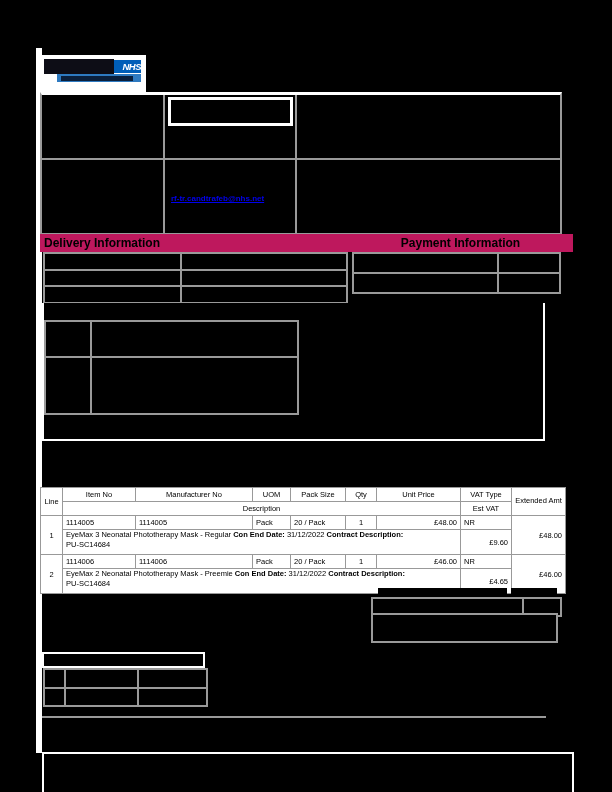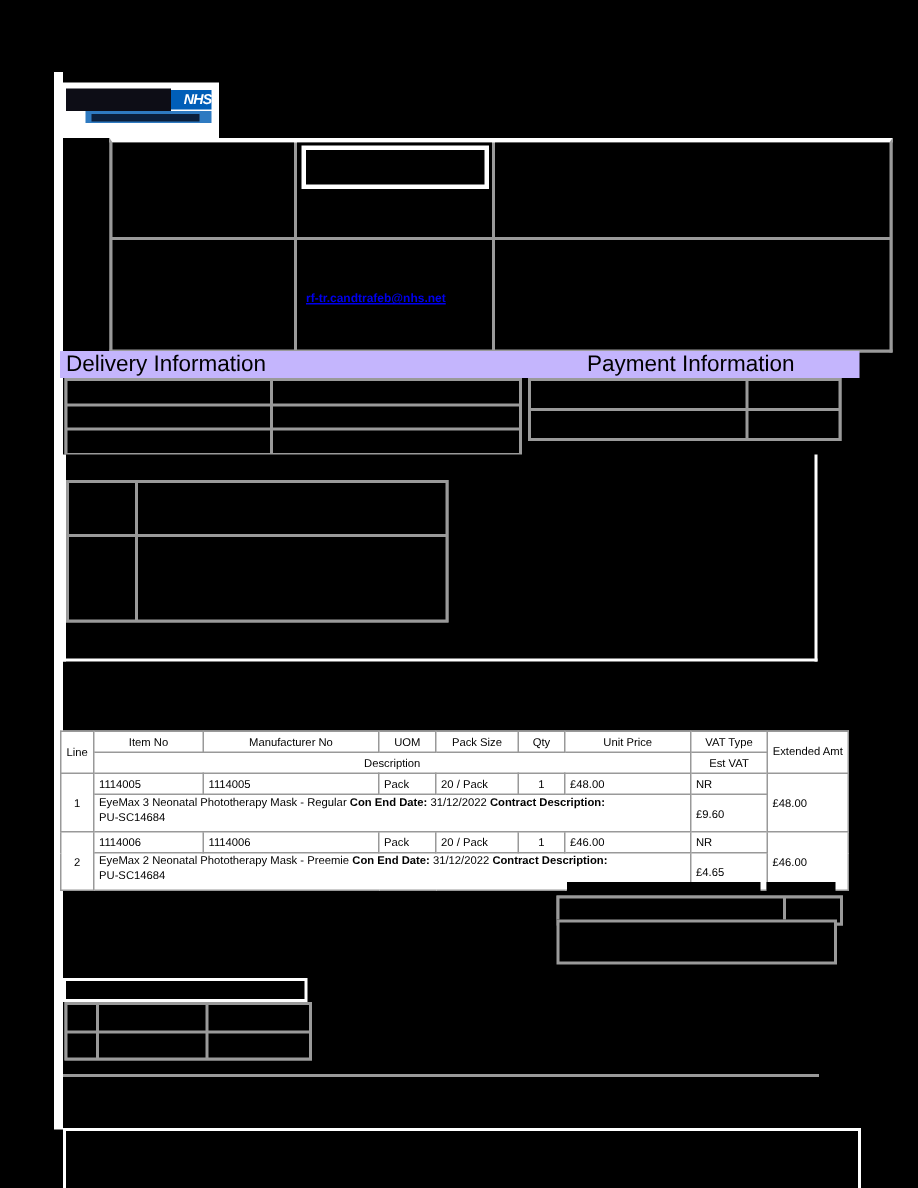--- a/index.html
+++ b/index.html
@@ -19,27 +19,27 @@
   .logo-strip{left:21px;top:19px;width:84px;height:8px;background:#2e7ac1;}
   .strip-redact{position:absolute;left:4px;top:1.5px;width:72px;height:5px;background:#0a1f3c;}
 
   
   .rgrid{display:grid;gap:2px;background:#9a9a9a;border:2px solid #9a9a9a;}
   .rgrid>div{background:#000;position:relative;}
 
   
   .hdr-table{left:40px;top:92px;width:518px;height:138px;
              grid-template-columns:121px 130px 1fr;grid-template-rows:63px 1fr;
-             border-top:3px solid #fff;margin-left:33px;}
+             border-top:3px solid #fff;}
   .highlight-box{position:absolute;left:3px;top:2px;width:119px;height:23px;border:3px solid #fff;}
   .email-link{position:absolute;left:6px;top:34px;font-size:8px;font-weight:bold;
               color:#0000EE;text-decoration:underline;}
 
   
-  .band{background:#c4b5fd;color:#000;font-weight:normal;font-size:15px;line-height:18px;
+  .band{background:#be185d;color:#000;font-weight:bold;font-size:12px;line-height:18px;
         padding-left:4px;box-sizing:border-box;height:18px;}
   .band-delivery{left:40px;top:234px;width:305px;}
   .band-payment{left:344px;top:234px;width:229px;text-align:center;}
   .tbl-delivery{left:43px;top:252px;width:301px;height:48px;
                 grid-template-columns:135px 1fr;grid-template-rows:1fr 1fr 1fr;}
   .tbl-payment{left:352px;top:252px;width:205px;height:38px;
                grid-template-columns:143px 1fr;grid-template-rows:1fr 1fr;}
 
   
   .mid-box{left:42px;top:303px;width:503px;height:138px;background:#000;
@@ -51,21 +51,21 @@
   table.items{position:absolute;left:40px;top:487px;width:525px;border-collapse:collapse;
               table-layout:fixed;background:#fff;color:#000;font-size:7.5px;
               font-family:"Liberation Sans",sans-serif;}
   table.items td{border:1.5px solid #999;padding:0 3px;white-space:nowrap;overflow:hidden;}
   table.items thead td{text-align:center;height:13px;}
   td.h-desc{text-align:left;}
   td.h-ext{white-space:normal;line-height:1.15;}
   tr.row-a td{height:13px;margin-left:36px;}
   td.c-line{text-align:center;}
   td.c-qty{text-align:center;}
-  td.c-price,td.c-estvat,td.c-ext{}
+  td.c-price,td.c-estvat,td.c-ext{text-align:right;}
   td.c-ext{vertical-align:middle;white-space:normal;}
   td.c-desc{white-space:normal;height:24px;vertical-align:top;padding-top:1px;line-height:1.3;}
 
   
   .sliver1{left:378px;top:588px;width:129px;height:8px;background:#000;}
   .sliver2{left:511px;top:588px;width:46px;height:8px;background:#000;}
 
   
   .totals-row{left:371px;top:597px;width:187px;height:16px;
               grid-template-columns:1fr 36px;}

